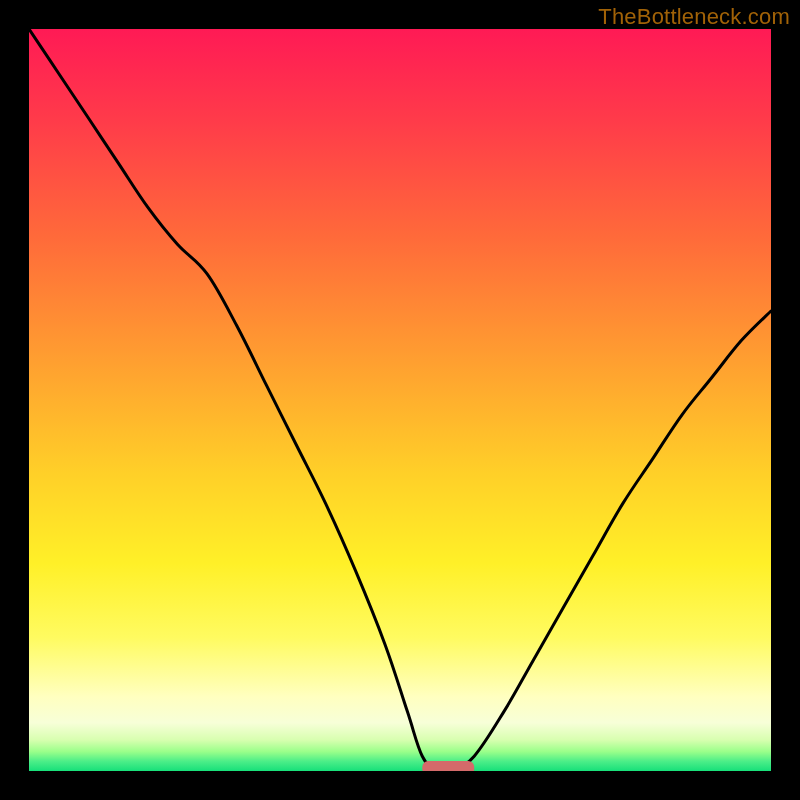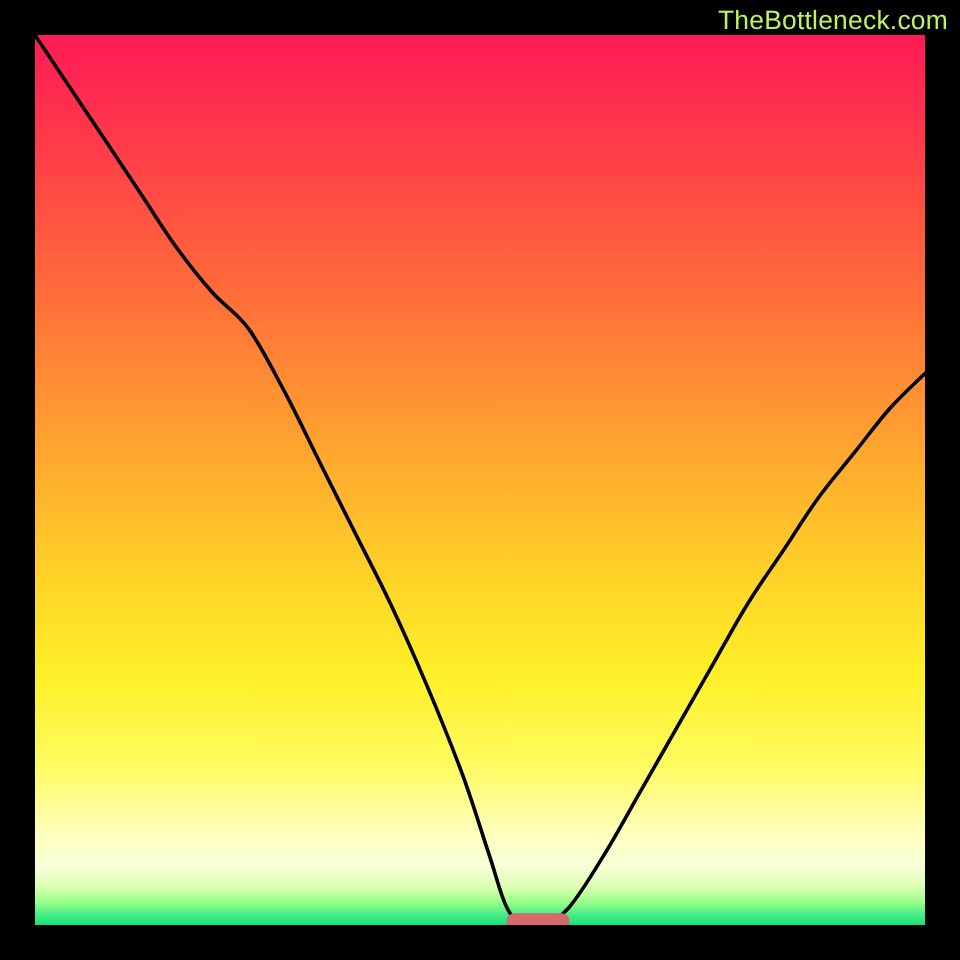--- a/index.html
+++ b/index.html
@@ -33,21 +33,21 @@
   .curve {
     position: absolute;
     inset: 0;
   }
   .watermark {
     position: absolute;
     top: 4px;
     right: 10px;
     font-family: Arial, Helvetica, sans-serif;
     font-size: 22px;
-    color: #bef264;
+    color: #a16207;
     letter-spacing: 0.2px;
   }
 </style>
 </head>
 <body>
 
 <div class="frame">
   <div class="plot">
     <svg class="gradient" viewBox="0 0 742 742" preserveAspectRatio="none">
       <defs>

